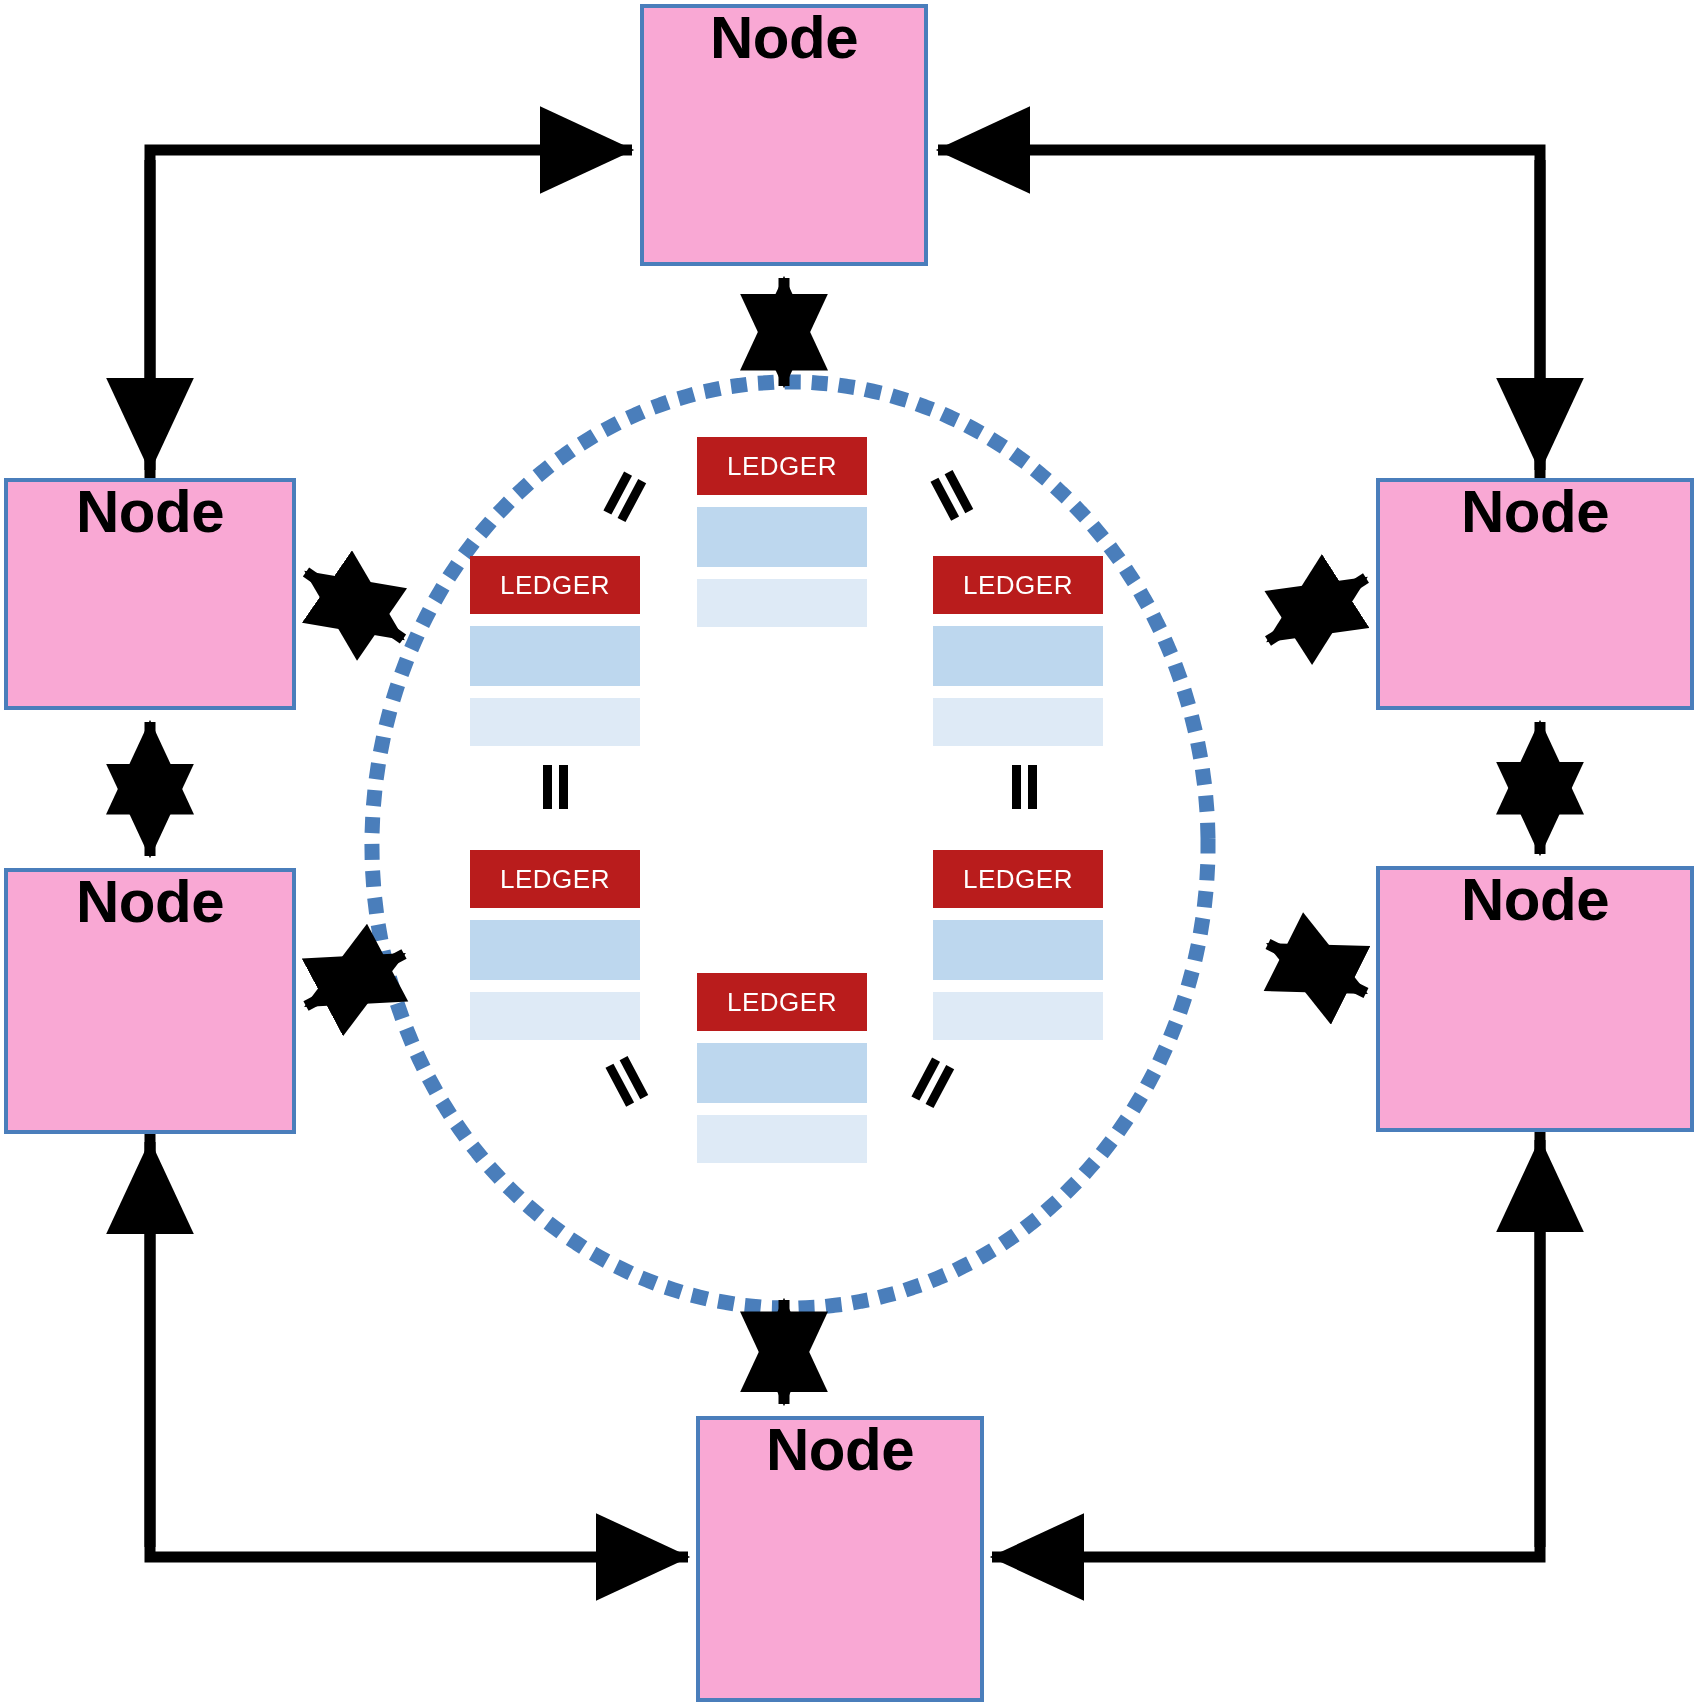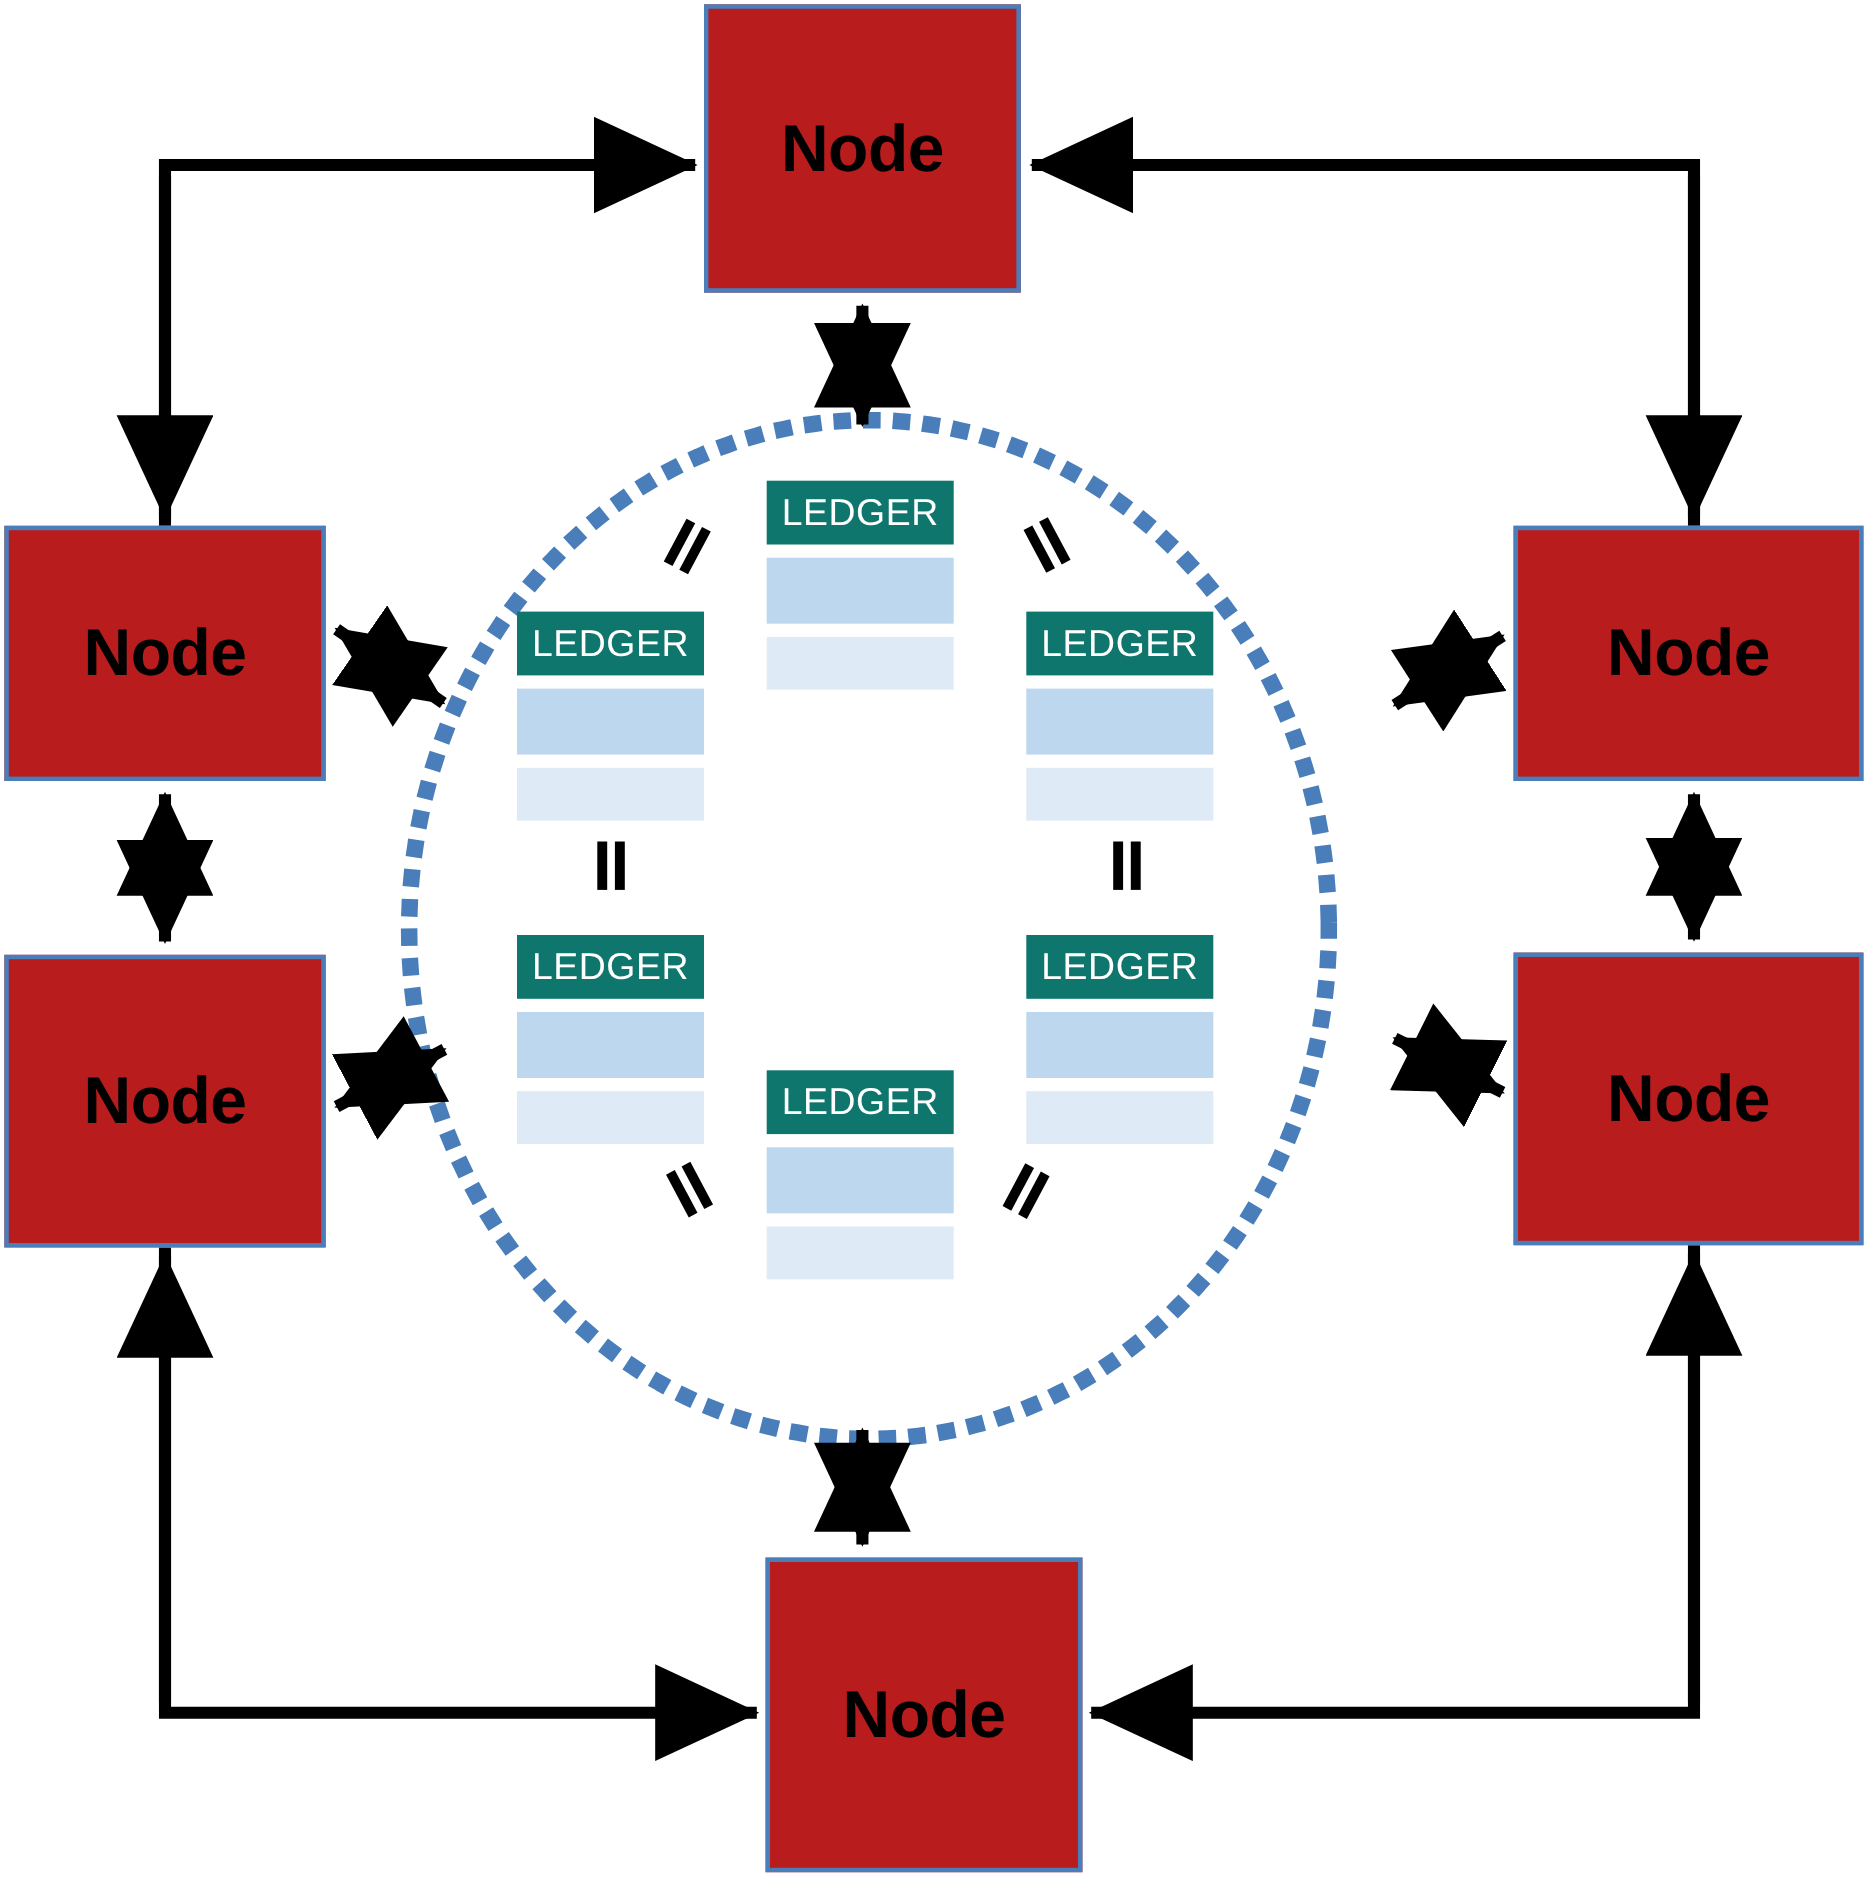--- a/index.html
+++ b/index.html
@@ -23,24 +23,23 @@
     top: 0;
     width: 1698px;
     height: 1706px;
     pointer-events: none;
   }
 
   
   .node-box {
     position: absolute;
     box-sizing: border-box;
-    background: #b91c1c;
+    background: #f9a8d4;
     border: 4px solid #4a7ebb;
     display: flex;
-    align-items: center;
     justify-content: center;
     z-index: 4;
   }
   .node-label {
     font-family: "Liberation Sans", sans-serif;
     font-weight: bold;
     font-size: 60px;
     color: #000000;
     letter-spacing: -0.5px;
     line-height: 1;
@@ -51,24 +50,24 @@
   #node-right-upper { left: 1376px; top: 478px; width: 318px; height: 232px; }
   #node-right-lower { left: 1376px; top: 866px; width: 318px; height: 266px; }
   #node-bottom { left: 696px; top: 1416px; width: 288px; height: 286px; }
 
   
   .ledger-card {
     position: absolute;
     z-index: 3;
   }
   .ledger-head {
-    background: #0f766e;
+    background: #b91c1c;
     color: #ffffff;
     font-family: "Liberation Sans", sans-serif;
-    font-size: 34px;
+    font-size: 26px;
     line-height: 1;
     display: flex;
     align-items: center;
     justify-content: center;
     letter-spacing: 0.5px;
   }
   .ledger-row {
     width: 100%;
   }
   .ledger-row.r1 { background: #bdd7ee; }

